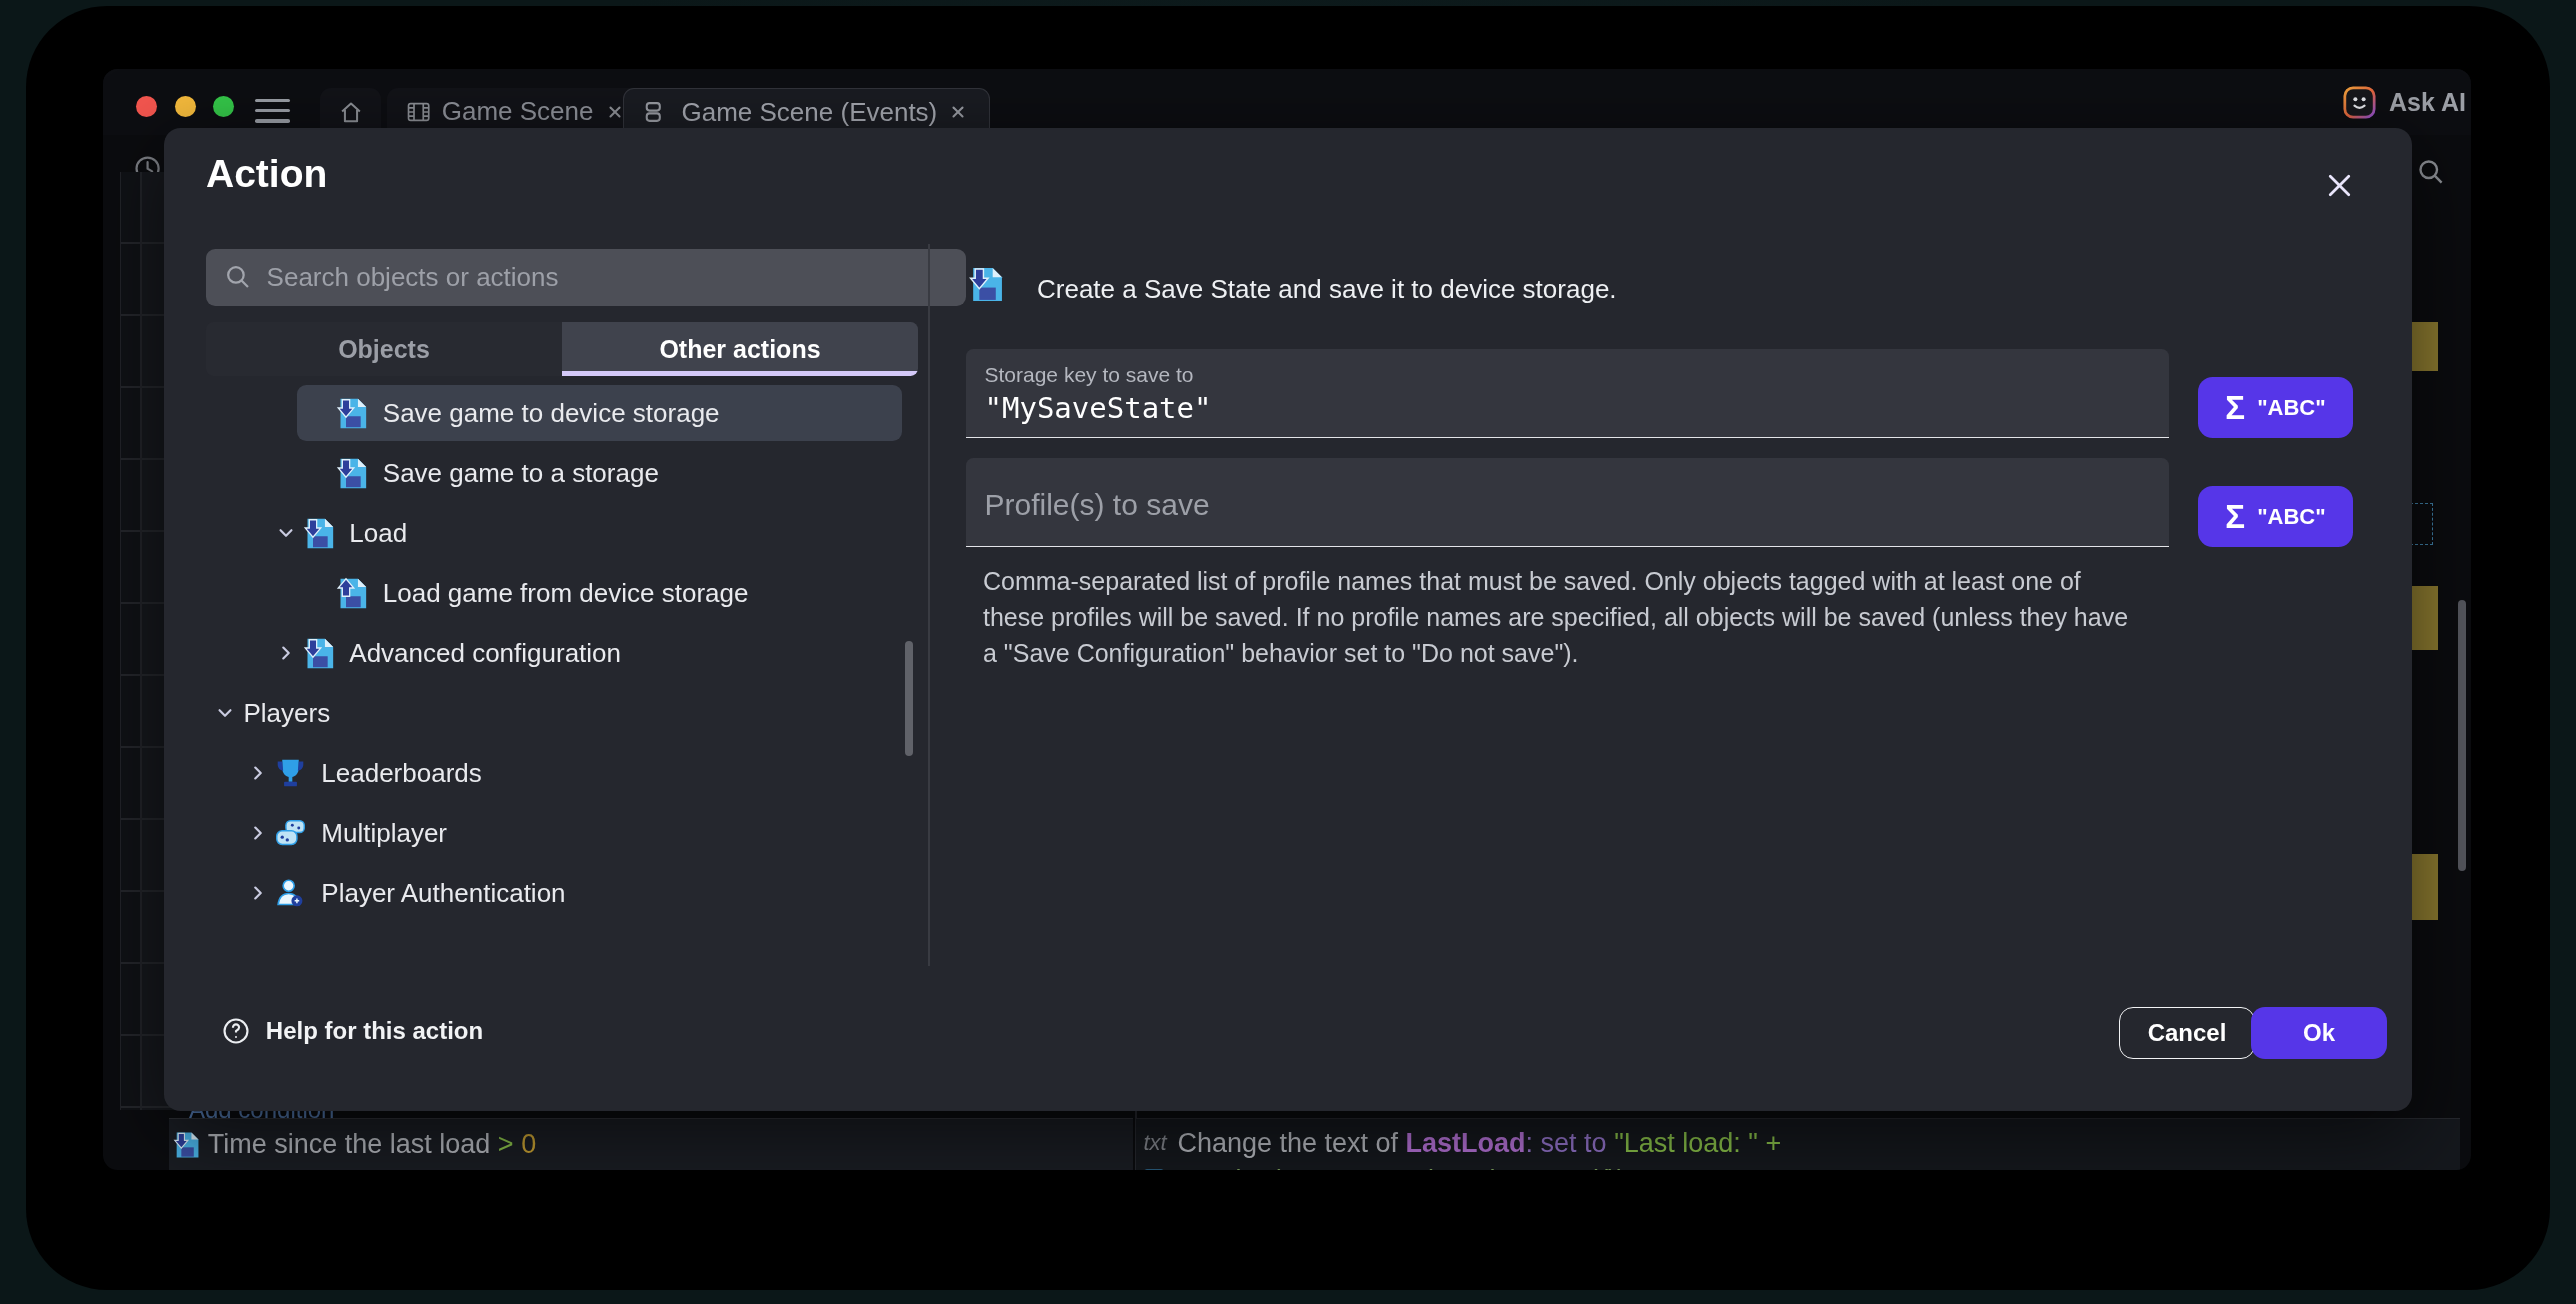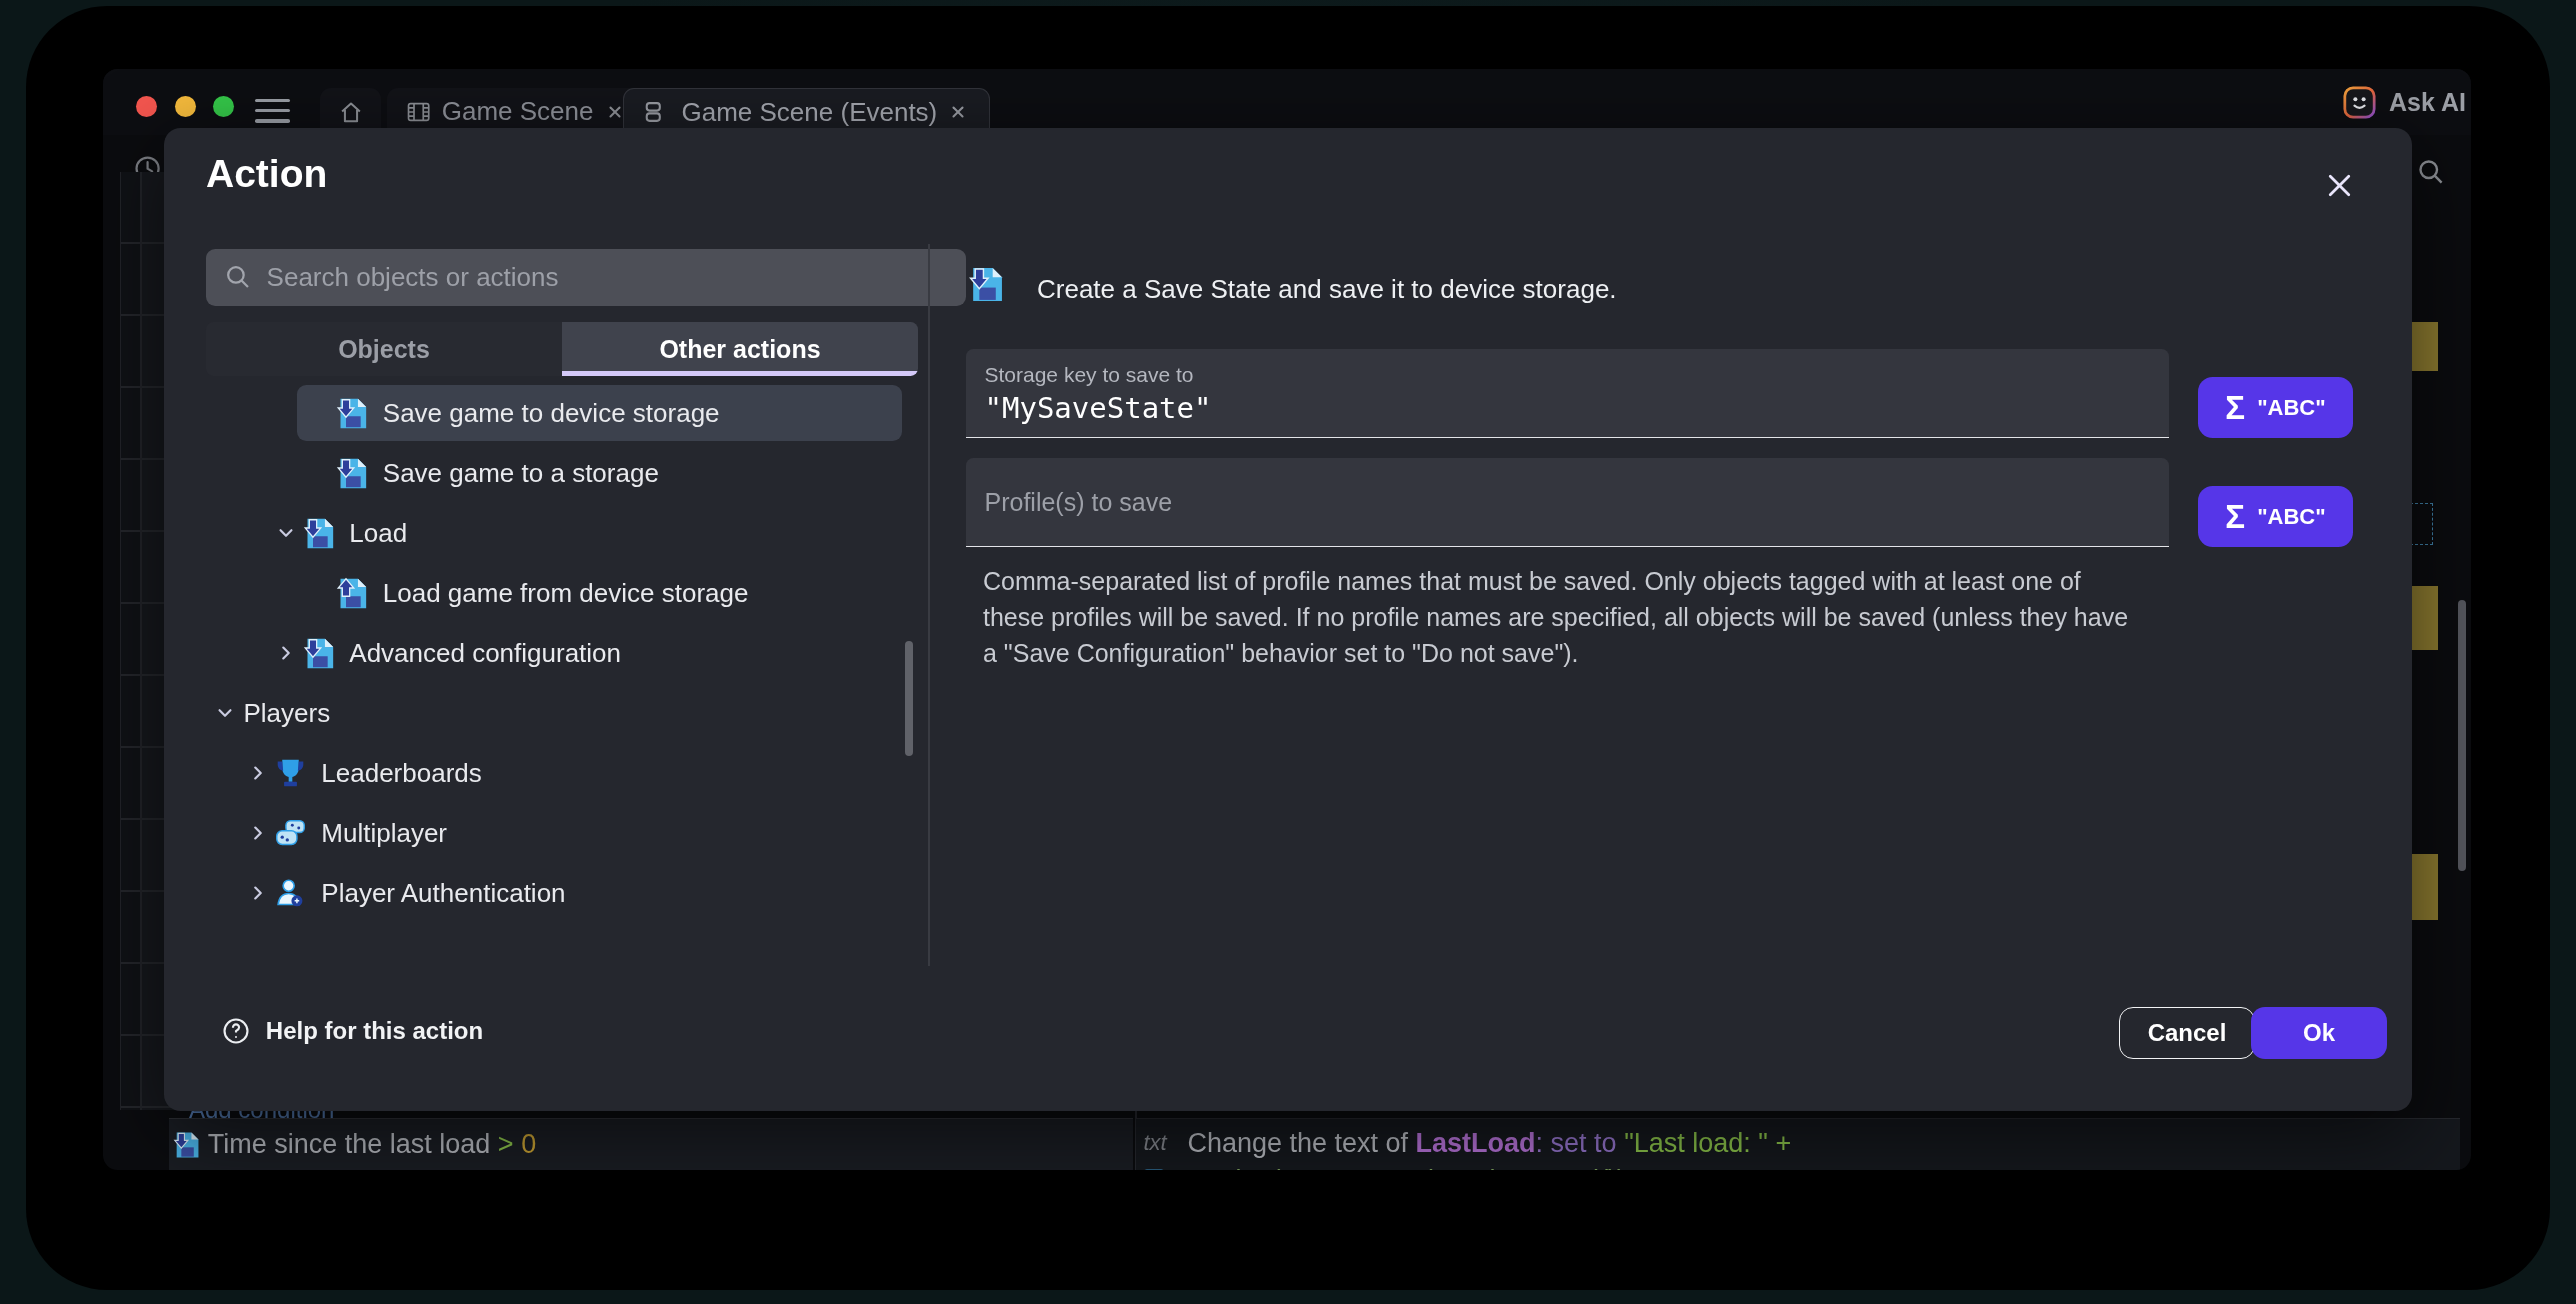--- a/index.html
+++ b/index.html
@@ -56,21 +56,21 @@
   .add-cond { position:absolute; left:25px; top:-14.8px; font-size:24px; color:#5d88c4; opacity:.85; white-space:nowrap; }
   .cond-row { position:absolute; left:4.6px; top:6.5px; width:964px; height:53px;
     background:#1a1d23; border-top:0.9px solid #2e3036; display:flex; align-items:center; }
   .cond-row .ic { width:28px; height:28px; margin-left:3.7px; margin-right:7.4px; flex:0 0 auto; }
   .ev-text { font-size:27px; color:#b7bac0; white-space:nowrap; }
   .ev-op { font-size:27px; color:#8bc34a; }
   .ev-val { font-size:27px; color:#c9a233; }
   .col-divider { position:absolute; left:971px; top:0; width:1.8px; height:59px; background:#26282e; }
   .action-region { position:absolute; left:972px; top:6.5px; right:0; height:53px;
     background:#15181d; border-top:0.9px solid #26282e; }
-  .action-line1 { position:absolute; left:7.4px; top:9.2px; display:flex; align-items:center; gap:19px; white-space:nowrap;justify-content:flex-end; }
+  .action-line1 { position:absolute; left:7.4px; top:9.2px; display:flex; align-items:center; gap:9px; white-space:nowrap;justify-content:flex-end; }
   .txt-ic { font-size:22px; font-style:italic; color:#84878e; margin-right:1.8px; }
   .ap-text { font-size:27px; color:#b7bac0; }
   .ap-object { font-size:27px; color:#b773d9; font-weight:bold; }
   .ap-operator { font-size:27px; color:#9575cd; }
   .ap-string { font-size:27px; color:#8bc34a; }
   .action-line2 { position:absolute; left:7.4px; top:46px; font-size:27px; color:#7da05c; white-space:nowrap; }
 
   
   .dialog { position:absolute; left:61px; top:59px; width:2248px; height:983px;
     background:#25272e; border-radius:16.6px; box-shadow:0 22px 83px rgba(0,0,0,.6); }
@@ -111,21 +111,21 @@
   .desc-icon { position:absolute; left:803px; top:138px; width:37px; height:37px; }
   .desc-text { position:absolute; left:873px; top:146px; font-size:26px; color:#eef0f3; }
 
   .field { position:absolute; left:802px; width:1203px; height:89px; background:#34363e;
     border-radius:7.4px 7.4px 0 0; border-bottom:1.8px solid #e3e4e8; cursor:text; }
   .field.f1 { top:221px; }
   .field.f2 { top:330px; }
   .field-label { position:absolute; left:18.5px; top:14px; font-size:21px; color:#b4b7bf; }
   .field-value { position:absolute; left:18.5px; top:42px; font-size:29px; color:#ffffff;
     font-family:"DejaVu Sans Mono", monospace; }
-  .field-placeholder { position:absolute; left:18.5px; top:29.5px; font-size:25px; color:#9da0a8; }
+  .field-placeholder { position:absolute; left:18.5px; top:29.5px; font-size:30px; color:#9da0a8; }
 
   .sigma-btn { position:absolute; left:2034px; width:155px; height:61px;
     background:var(--accent,#5636e8); border-radius:14.8px; display:flex; align-items:center;
     justify-content:center; gap:12px; cursor:pointer; }
   .sigma-btn.s1 { top:249px; }
   .sigma-btn.s2 { top:358px; }
   .sigma-glyph { font-size:33px; font-weight:bold; color:#fff; line-height:1; }
   .sigma-label { font-size:22px; font-weight:bold; color:#fff; }
 
   .helper { position:absolute; left:819px; top:435px; width:1155px; font-size:25px;

